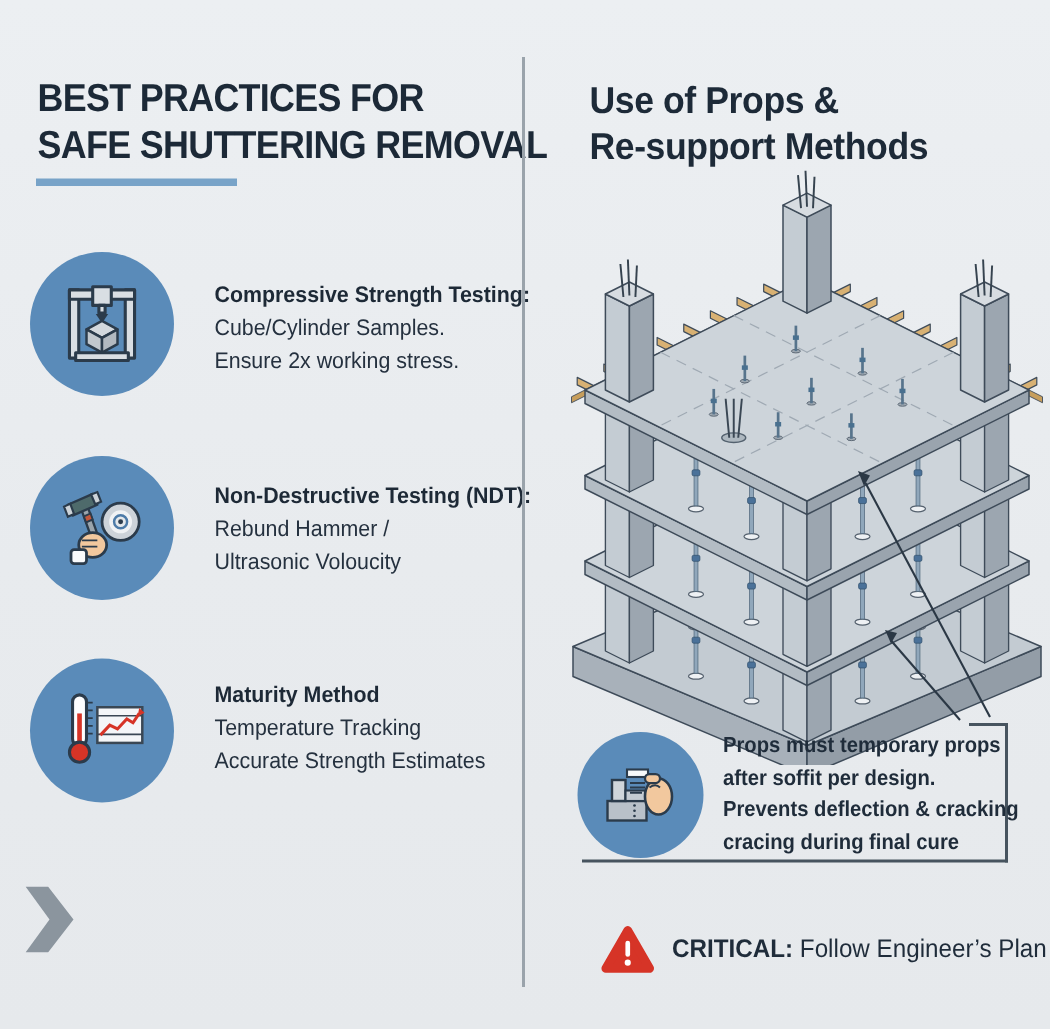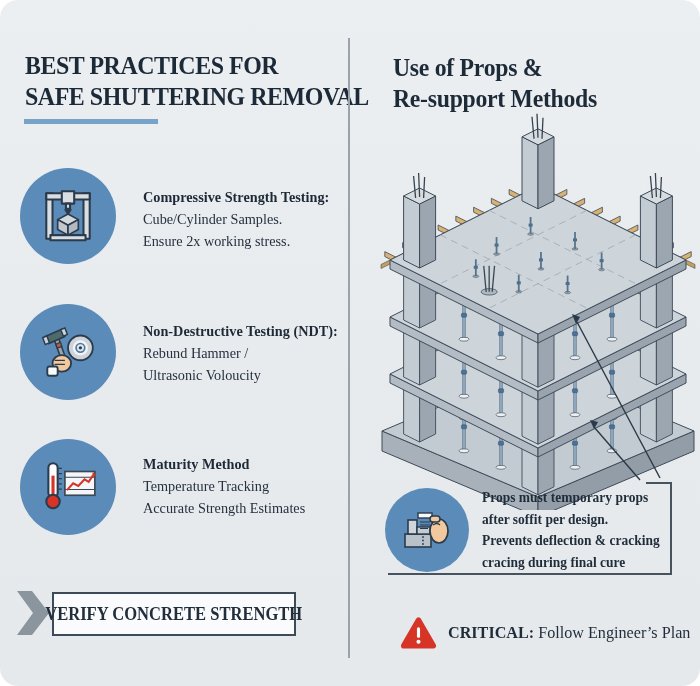--- a/index.html
+++ b/index.html
@@ -1,18 +1,18 @@
 <!DOCTYPE html>
 <html><head>
 <meta charset="utf-8">
 <style>
   html,body{margin:0;padding:0;}
   #canvas{position:relative;width:700px;height:686px;overflow:hidden;
     background:linear-gradient(180deg,#eceff2 0%,#e8ebee 55%,#e6e9ec 100%);
-    font-family:Liberation Serif, serif;color:#1e2b38;border-radius:18px;}
+    font-family:Liberation Sans, sans-serif;color:#1e2b38;}
   .abs{position:absolute;}
   .nowrap{white-space:nowrap;}
   
   .main-title{left:25px;top:50px;font-size:26px;line-height:31px;font-weight:700;
     color:#1c2937;letter-spacing:-0.5px;transform:scaleX(.92);transform-origin:left top;}
   .accent-bar{left:24px;top:119px;width:134px;height:5px;background:#78a3c8;}
   .item-circle{width:96px;height:96px;border-radius:50%;background:#5a8bb9;
     display:flex;align-items:center;justify-content:center;}
   .item-text{left:143px;font-size:15px;line-height:22px;color:#25313f;
     transform:scaleX(.95);transform-origin:left top;}
@@ -109,23 +109,20 @@
   </div>
   <div class="abs item-text" style="top:453px;">
     <div class="nowrap t">Maturity Method</div>
     <div class="nowrap">Temperature Tracking</div>
     <div class="nowrap">Accurate Strength Estimates</div>
   </div>
 
   <svg class="abs" style="left:17px;top:591px;" width="34" height="44" viewBox="0 0 34 44">
     <polygon points="0,0 15,0 32,22 15,44 0,44 16,22" fill="#8b959e"></polygon>
   </svg>
-  <div class="abs verify-box">
-    <span class="verify-label">VERIFY CONCRETE STRENGTH</span>
-  </div>
 
   <div class="abs divider"></div>
 
   <div class="abs right-title">
     <div class="nowrap">Use of Props &amp;</div>
     <div class="nowrap">Re-support Methods</div>
   </div>
 
   <svg id="structure-svg" class="abs" style="left:350px;top:100px;" width="350" height="410" viewBox="0 0 350 410">
       <g>

